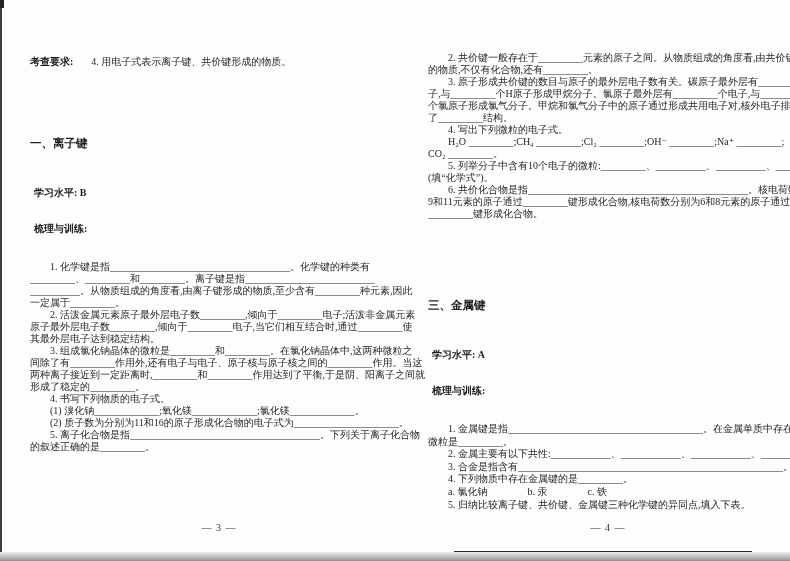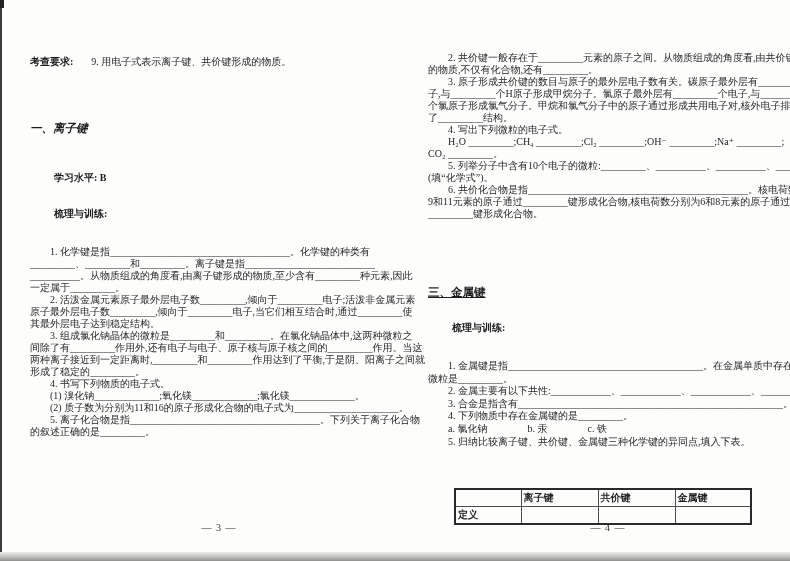--- a/index.html
+++ b/index.html
@@ -16,23 +16,23 @@
   .page{position:absolute;top:0;font-size:10px;line-height:12px;white-space:pre;}
   .page-l{left:30px;width:378px;}
   .page-r{left:428px;width:360px;}
 
   .title{padding-top:56px;text-align:center;font-weight:bold;font-size:19px;
     line-height:22px;letter-spacing:2px;color:#1c1c1c;}
 
   .req{display:flex;margin-top:20px;line-height:12.4px;gap:18px;}
   .req-label{font-weight:bold;color:#1c1c1c;flex:0 0 auto;}
   .sec-h{font-weight:bold;font-size:11.5px;color:#1c1c1c;}
-  .sec1-h{margin-top:18px;font-style:italic;}
-  .sec3-h{margin-top:30px;text-decoration:underline;}
-  .sub{font-weight:bold;margin-left:24px;color:#1c1c1c;}
+  .sec1-h{margin-top:33px;}
+  .sec3-h{margin-top:43px;}
+  .sub{font-weight:bold;margin-left:4px;color:#1c1c1c;}
   .sub-first{margin-top:14px;}
   .lines{margin-top:2px;}
   .lines .ln{height:12px;}
   .r-cont{margin-top:28px;}
   .r-s3-lines .ln{height:12.6px;}
 
   table.cmp{border-collapse:collapse;margin:4px 0 0 26px;table-layout:fixed;
     width:296px;font-size:10px;}
   table.cmp{border:2px solid #2a2a2a;}
   table.cmp th,table.cmp td{border:1px solid #4d4d4d;height:16px;padding:0 2px;
@@ -46,40 +46,41 @@
 </head>
 <body>
 
 <div class="edge-left"></div>
 <div class="edge-corner"></div>
 
 <div class="page page-l">
 
   <div class="req">
     <span class="req-label">考查要求:</span>
-    <span><div class="ln">9. 用电子式表示离子键、共价键形成的物质。</div></span>
+    <span><div class="ln">4. 用电子式表示离子键、共价键形成的物质。</div></span>
   </div>
 
   <div class="sec-h sec1-h">一、离子键</div>
   <div class="sub sub-first">学习水平: B</div>
   <div class="sub">梳理与训练:</div>
   <div class="lines"><div class="ln">　　1. 化学键是指____________________________________。化学键的种类有</div><div class="ln">_________、_________和_________。离子键是指__________________________</div><div class="ln">__________。从物质组成的角度看,由离子键形成的物质,至少含有_________种元素,因此</div><div class="ln">一定属于_________。</div><div class="ln">　　2. 活泼金属元素原子最外层电子数_________,倾向于_________电子;活泼非金属元素</div><div class="ln">原子最外层电子数_________,倾向于_________电子,当它们相互结合时,通过_________使</div><div class="ln">其最外层电子达到稳定结构。</div><div class="ln">　　3. 组成氯化钠晶体的微粒是_________和_________。在氯化钠晶体中,这两种微粒之</div><div class="ln">间除了有_________作用外,还有电子与电子、原子核与原子核之间的_________作用。当这</div><div class="ln">两种离子接近到一定距离时,_________和_________作用达到了平衡,于是阴、阳离子之间就</div><div class="ln">形成了稳定的_________。</div><div class="ln">　　4. 书写下列物质的电子式。</div><div class="ln">　　(1) 溴化钠_____________;氧化镁_____________;氯化镁_____________。</div><div class="ln">　　(2) 质子数为分别为11和16的原子形成化合物的电子式为_____________________。</div><div class="ln">　　5. 离子化合物是指______________________________________。下列关于离子化合物</div><div class="ln">的叙述正确的是_________。</div></div>
 
   
   
   
   
 
   <div class="pagenum">— 3 —</div>
 </div>
 
 <div class="page page-r">
   <div class="lines r-cont"><div class="ln">　　2. 共价键一般存在于_________元素的原子之间。从物质组成的角度看,由共价键形成</div><div class="ln">的物质,不仅有化合物,还有_________。</div><div class="ln">　　3. 原子形成共价键的数目与原子的最外层电子数有关。碳原子最外层有_________个电</div><div class="ln">子,与_________个H原子形成甲烷分子。氯原子最外层有_________个电子,与_________</div><div class="ln">个氯原子形成氯气分子。甲烷和氯气分子中的原子通过形成共用电子对,核外电子排布都达到</div><div class="ln">了_________结构。</div><div class="ln">　　4. 写出下列微粒的电子式。</div><div class="ln">　　H₂O _________;CH₄ _________;Cl₂ _________;OH⁻ _________;Na⁺ _________;</div><div class="ln">CO₂ _________。</div><div class="ln">　　5. 列举分子中含有10个电子的微粒:_________、__________、__________、__________</div><div class="ln">(填“化学式”)。</div><div class="ln">　　6. 共价化合物是指____________________________________________。核电荷数分别为</div><div class="ln">9和11元素的原子通过_________键形成化合物,核电荷数分别为6和8元素的原子通过</div><div class="ln">_________键形成化合物。</div></div>
 
   <div class="sec-h sec3-h">三、金属键</div>
+  <div class="sub sub-first">学习水平: A</div>
   <div class="sub">梳理与训练:</div>
   <div class="lines r-s3-lines"><div class="ln">　　1. 金属键是指_______________________________________。在金属单质中存在的</div><div class="ln">微粒是_________。</div><div class="ln">　　2. 金属主要有以下共性:____________、____________、____________、____________。</div><div class="ln">　　3. 合金是指含有_____________________________________________________。</div><div class="ln">　　4. 下列物质中存在金属键的是_________。</div><div class="ln">　　a. 氯化钠　　　　b. 汞　　　　c. 铁</div><div class="ln">　　5. 归纳比较离子键、共价键、金属键三种化学键的异同点,填入下表。</div></div>
 
   <table class="cmp">
     <colgroup><col class="c0"><col class="c1"><col class="c2"><col class="c3"></colgroup>
     <tbody><tr>
       <th></th>
       <th>离子键</th>
       <th>共价键</th>
       <th>金属键</th>

